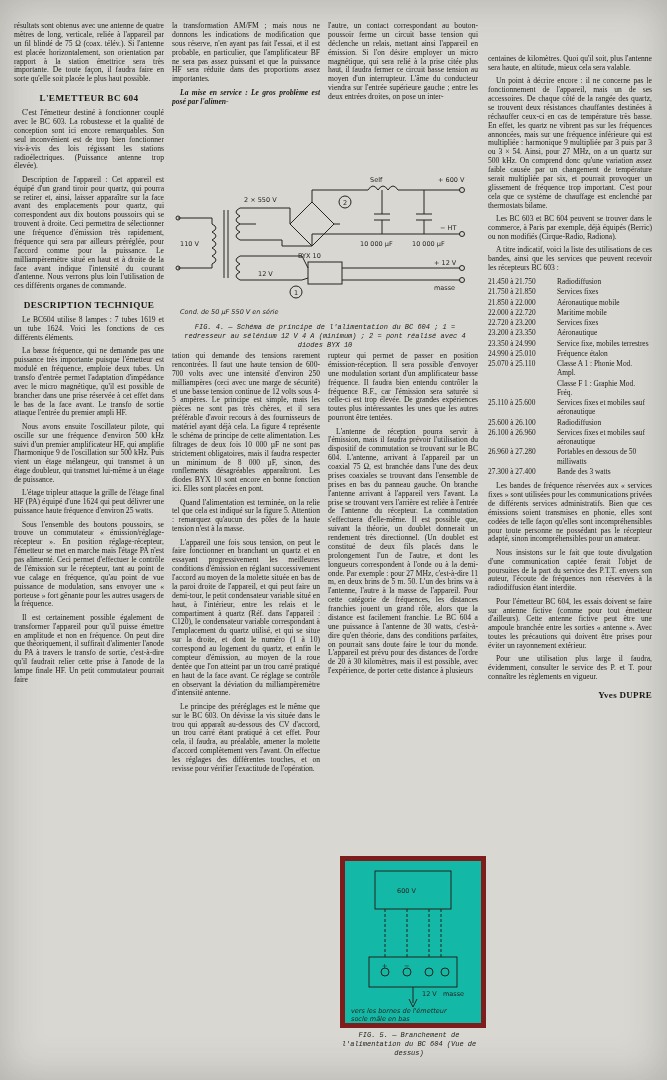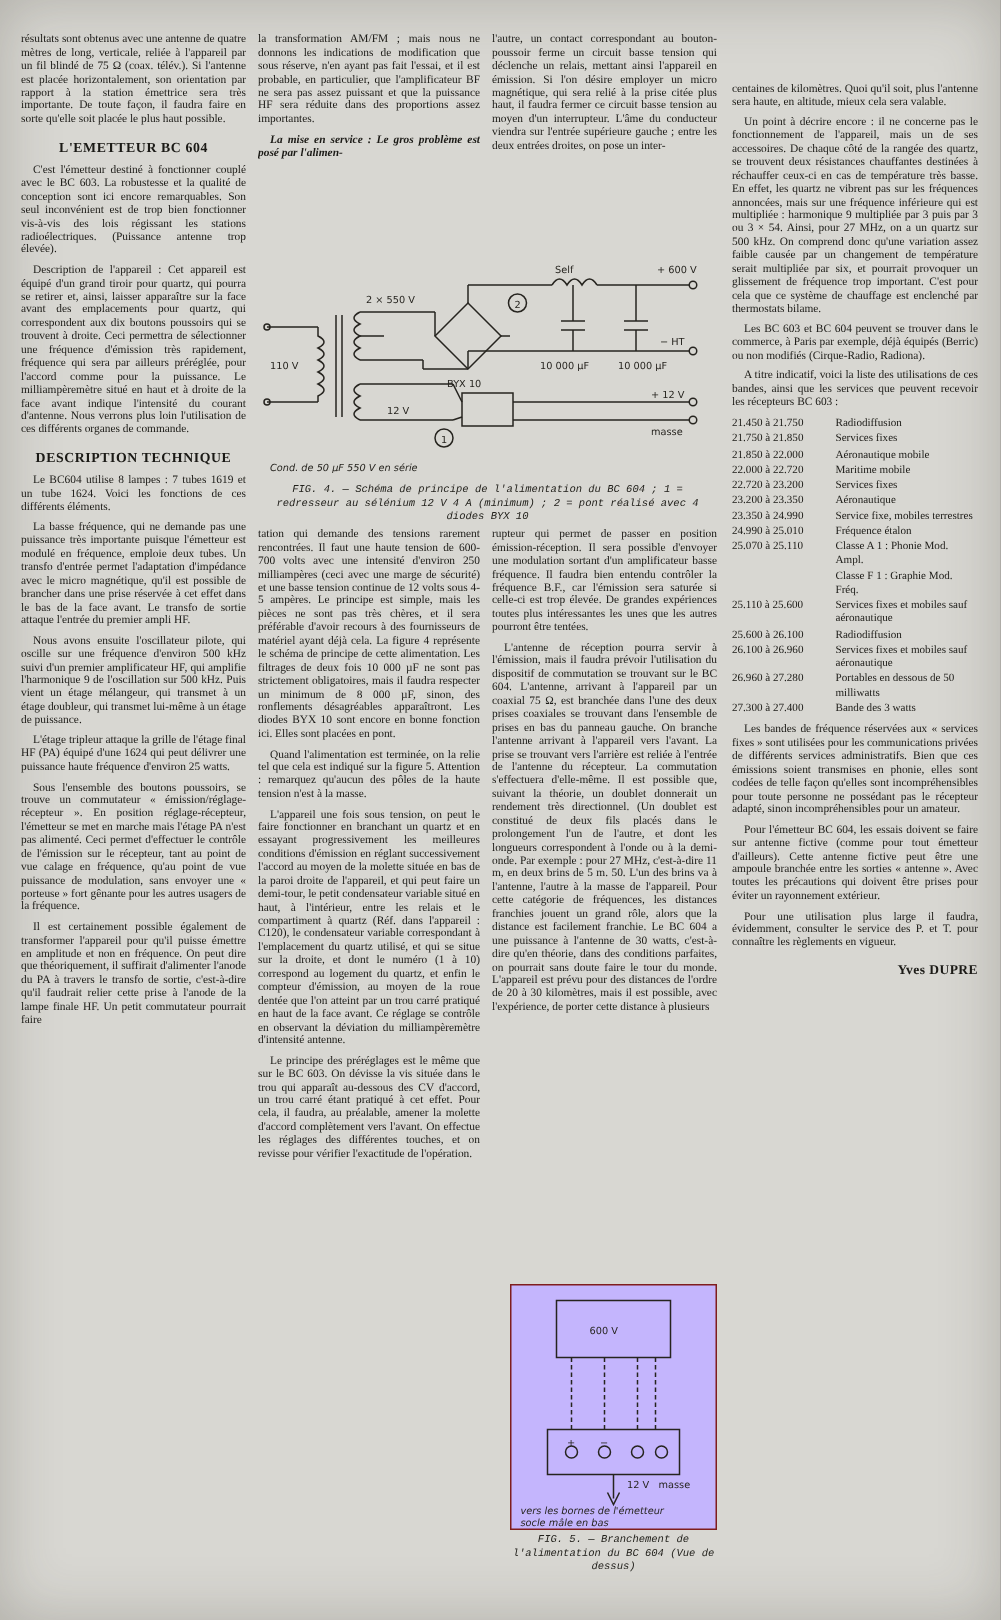--- a/index.html
+++ b/index.html
@@ -33,21 +33,21 @@
     font-size:7.4px;line-height:1.25;padding:0 0 1px 0;vertical-align:top;
   }
   .freq-table td.range{white-space:nowrap;width:64px;}
   .freq-table td.service{padding-left:5px;}
   .signature{
     font-size:9px;font-weight:bold;text-align:right;margin-top:8px;
     letter-spacing:.3px;
   }
   .schematic{stroke:#26241f;stroke-width:1;fill:none;}
   .schematic text{stroke:none;fill:#26241f;font-family:"DejaVu Sans",sans-serif;font-size:6.5px;}
-  .figbox{border:1px solid #7f1d1d;background:#c4b5fd;}
+  .figbox{border:5px solid #7f1d1d;background:#14b8a6;}
 </style>
 </head>
 <body>
 
 <div class="page">
 
   <div class="col" style="left:14px;top:22px;width:150px;height:1038px;">
     <p class="para noindent">résultats sont obtenus avec une antenne de quatre mètres de long, verticale, reliée à l'appareil par un fil blindé de 75 Ω (coax. télév.). Si l'antenne est placée horizontalement, son orientation par rapport à la station émettrice sera très importante. De toute façon, il faudra faire en sorte qu'elle soit placée le plus haut possible.</p>
     <div class="h1">L'EMETTEUR BC 604</div>
     <p class="para">C'est l'émetteur destiné à fonctionner couplé avec le BC 603. La robustesse et la qualité de conception sont ici encore remarquables. Son seul inconvénient est de trop bien fonctionner vis-à-vis des lois régissant les stations radioélectriques. (Puissance antenne trop élevée).</p>
@@ -258,18 +258,19 @@
             <td class="service">Portables en dessous de 50 milliwatts</td>
           </tr>
         <tr>
             <td class="range">27.300 à 27.400</td>
             <td class="service">Bande des 3 watts</td>
           </tr>
       </tbody>
     </table>
 
     <p class="para">Les bandes de fréquence réservées aux « services fixes » sont utilisées pour les communications privées de différents services administratifs. Bien que ces émissions soient transmises en phonie, elles sont codées de telle façon qu'elles sont incompréhensibles pour toute personne ne possédant pas le récepteur adapté, sinon incompréhensibles pour un amateur.</p>
+    <p class="para">Nous insistons sur le fait que toute divulgation d'une communication captée ferait l'objet de poursuites de la part du service des P.T.T. envers son auteur, l'écoute de fréquences non réservées à la radiodiffusion étant interdite.</p>
     <p class="para">Pour l'émetteur BC 604, les essais doivent se faire sur antenne fictive (comme pour tout émetteur d'ailleurs). Cette antenne fictive peut être une ampoule branchée entre les sorties « antenne ». Avec toutes les précautions qui doivent être prises pour éviter un rayonnement extérieur.</p>
     <p class="para">Pour une utilisation plus large il faudra, évidemment, consulter le service des P. et T. pour connaître les règlements en vigueur.</p>
     <div class="signature">Yves DUPRE</div>
   </div>
 
 </div>
 
 </body></html>

